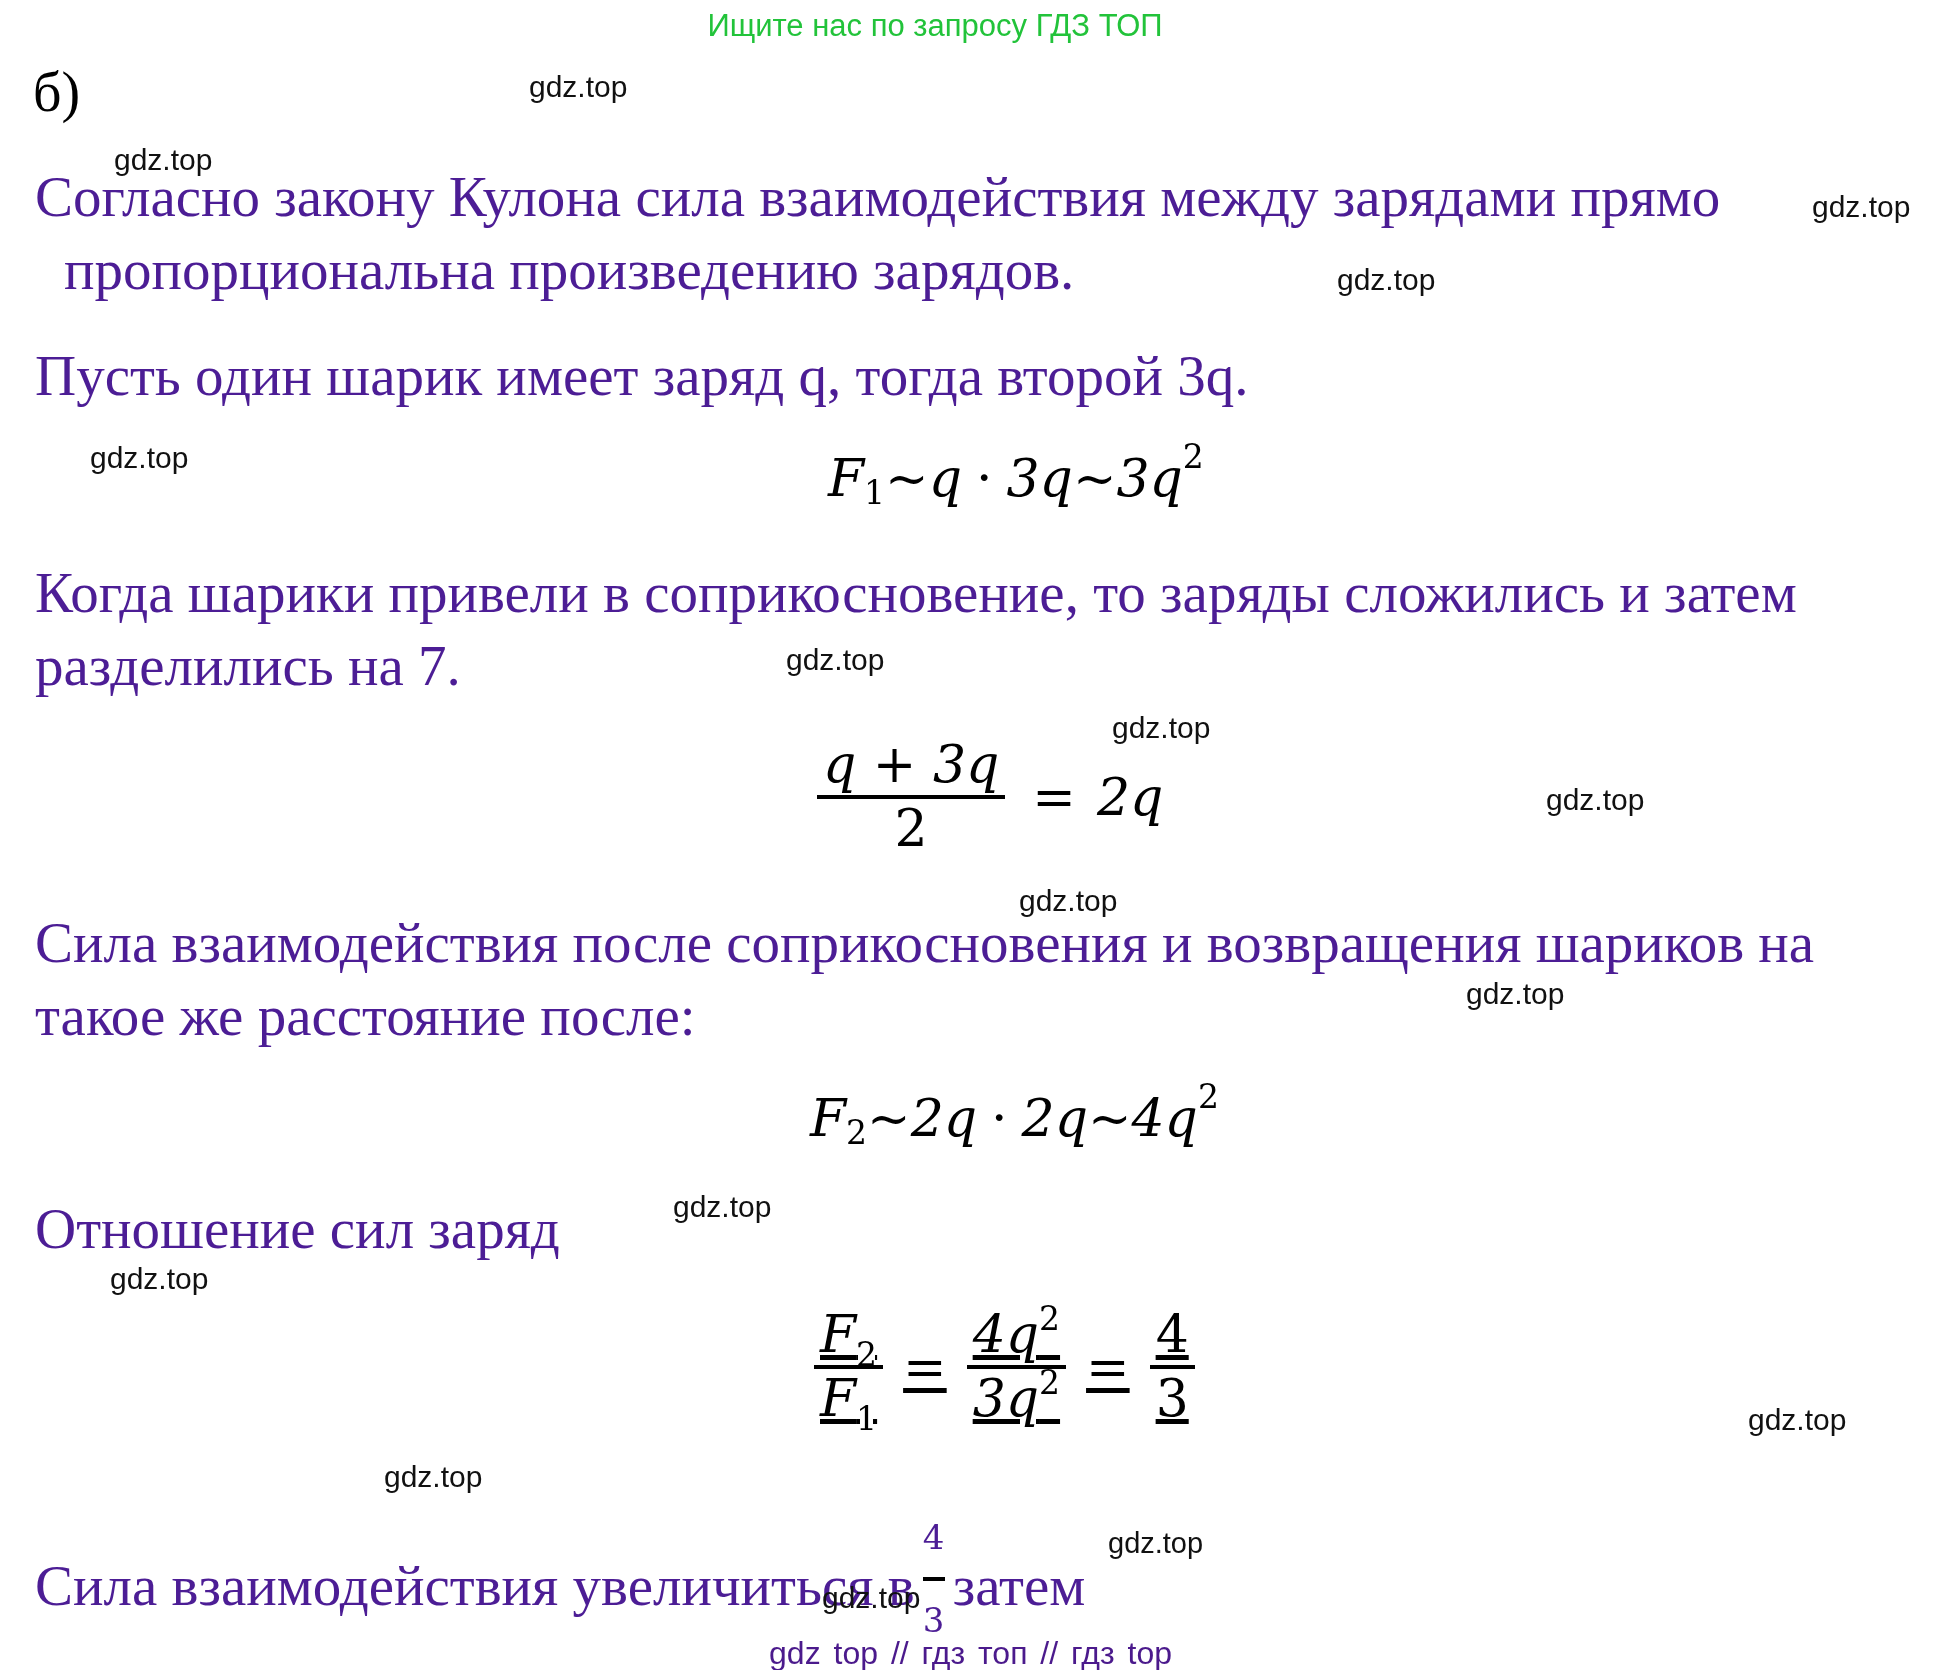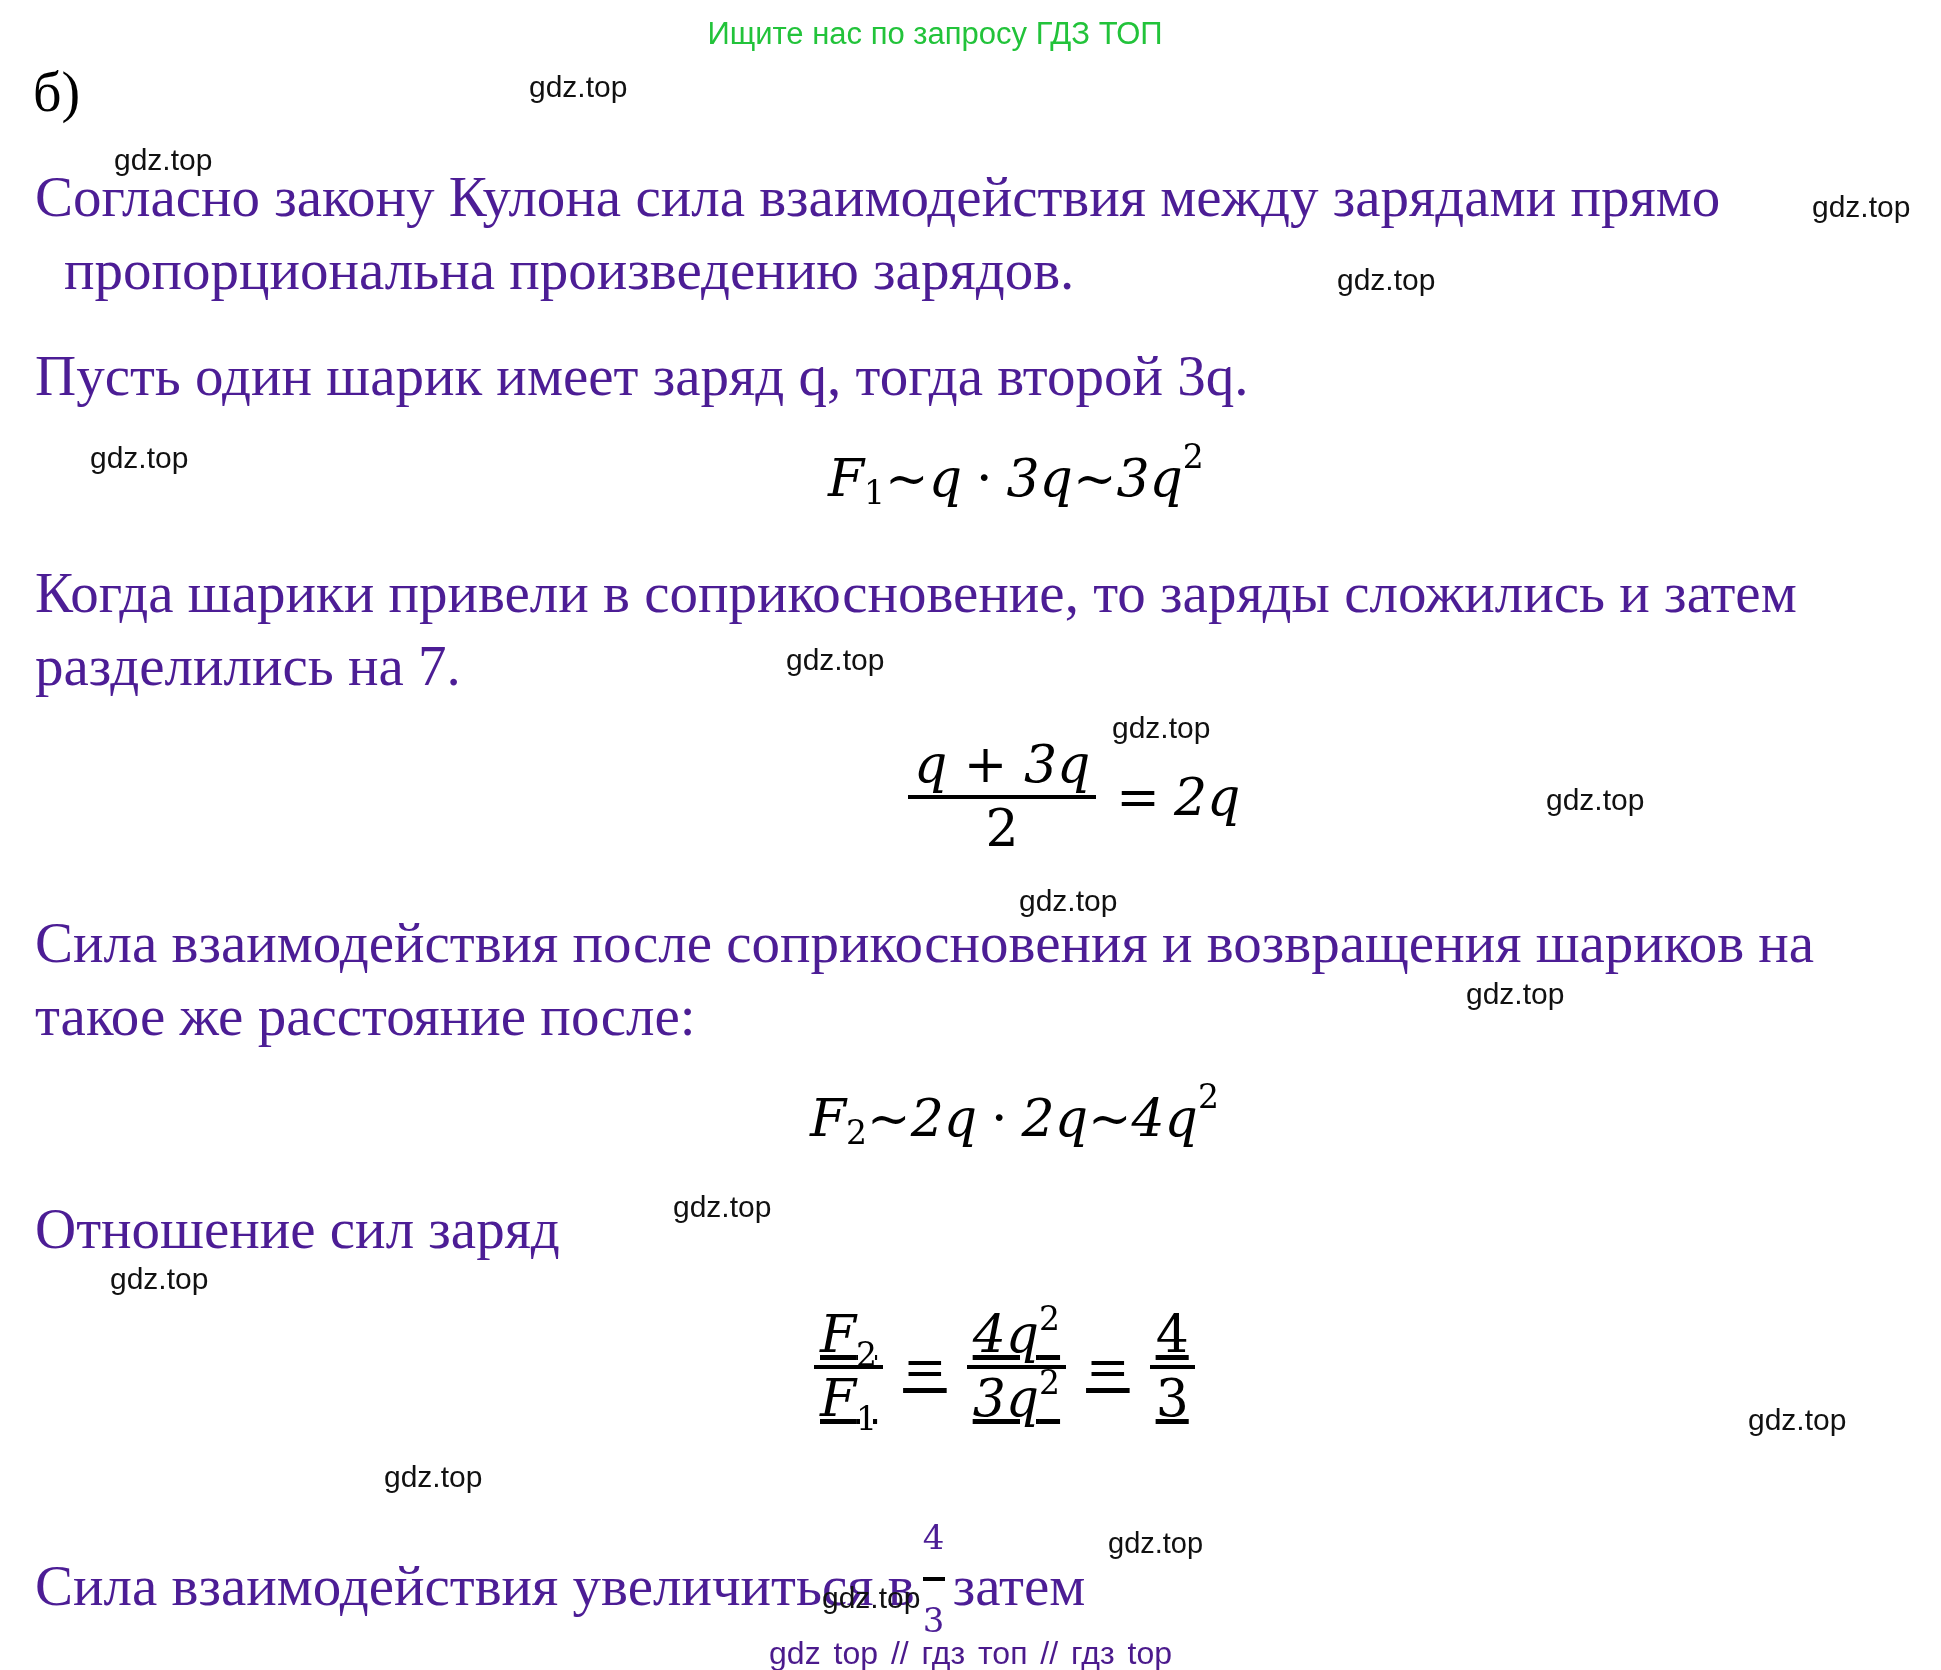--- a/index.html
+++ b/index.html
@@ -1,18 +1,18 @@
 <!DOCTYPE html>
 <html><head>
 <meta charset="utf-8">
 <style>
   html, body { margin: 0; padding: 0; background: #ffffff; }
   body { width: 1941px; height: 1670px; position: relative; overflow: hidden; }
   .abs { position: absolute; white-space: nowrap; }
-  .banner { font-family: "Liberation Sans", sans-serif; font-size: 31px; color: #22c33a; left: 0; width: 1870px; text-align: center; top: 16px; }
+  .banner { font-family: "Liberation Sans", sans-serif; font-size: 31px; color: #22c33a; left: 0; width: 1870px; text-align: center; top: 8px; }
   .label { font-family: "Liberation Serif", serif; font-size: 56px; color: #000; }
   .para { font-family: "Liberation Serif", serif; font-size: 57px; color: #4c1d95; left: 35px; line-height: 73px; }
   .wm { font-family: "Liberation Sans", sans-serif; font-size: 30px; color: #111; }
   .formula { font-family: "DejaVu Serif", serif; font-size: 52px; color: #000; display: flex; align-items: center; }
   .formula i { font-style: italic; }
   .sub { font-size: 33px; font-style: normal; position: relative; top: 14px; }
   .sup { font-size: 33px; font-style: normal; position: relative; top: -22px; }
   .frac { display: inline-flex; flex-direction: column; align-items: center; margin: 0 6px; }
   .frac .num, .frac .den { padding: 0 6px; line-height: 1.15; }
   .frac .bar { height: 4px; background: #000; align-self: stretch; }
@@ -41,21 +41,21 @@
   <span class="op">·</span>
   <i>3q</i>
   <span>~</span>
   <i>3q</i>
     <span class="sup">2</span>
 </div>
 
 <div class="abs para" style="top:556px;">Когда шарики привели в соприкосновение, то заряды сложились и затем</div>
 <div class="abs para" style="top:629px;">разделились на 7.</div>
 
-<div class="abs formula" style="left:902px; top:735px;">
+<div class="abs formula" style="left:811px; top:735px;gap:7px;">
   <span class="frac">
     <i class="num">q + 3q</i>
     <span class="bar"></span>
     <span class="den">2</span>
   </span>
   <span class="op">=</span>
   <i>2q</i>
 </div>
 
 <div class="abs para" style="top:906px;">Сила взаимодействия после соприкосновения и возвращения шариков на</div>

